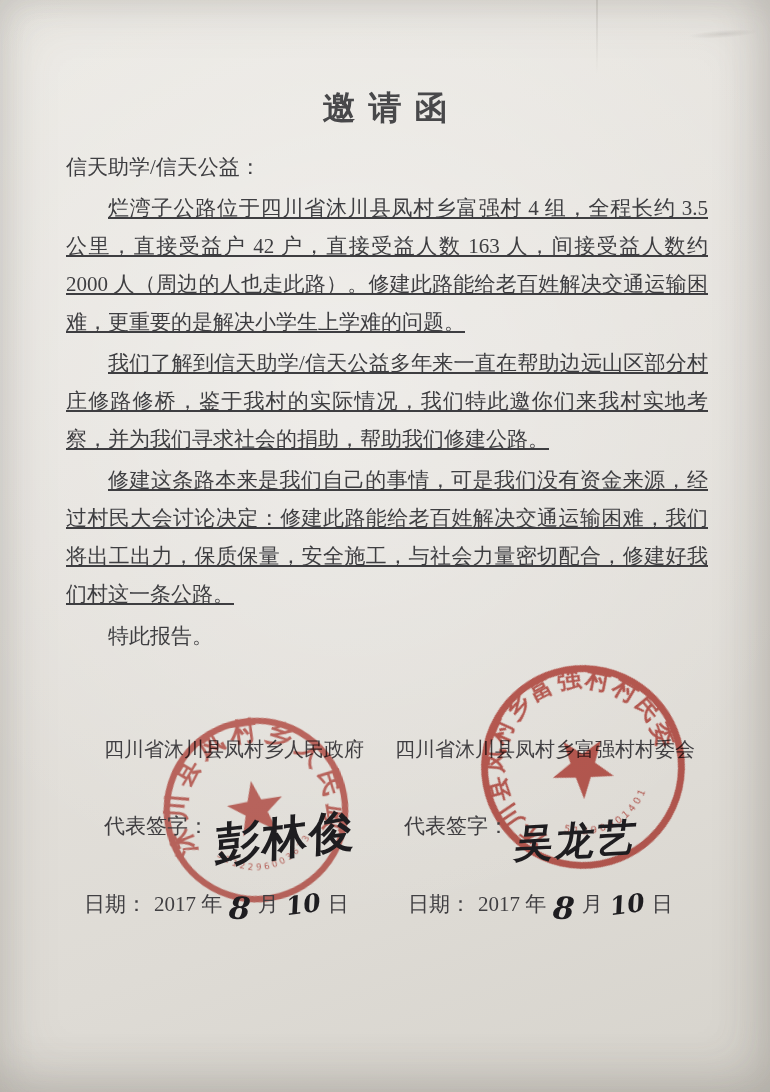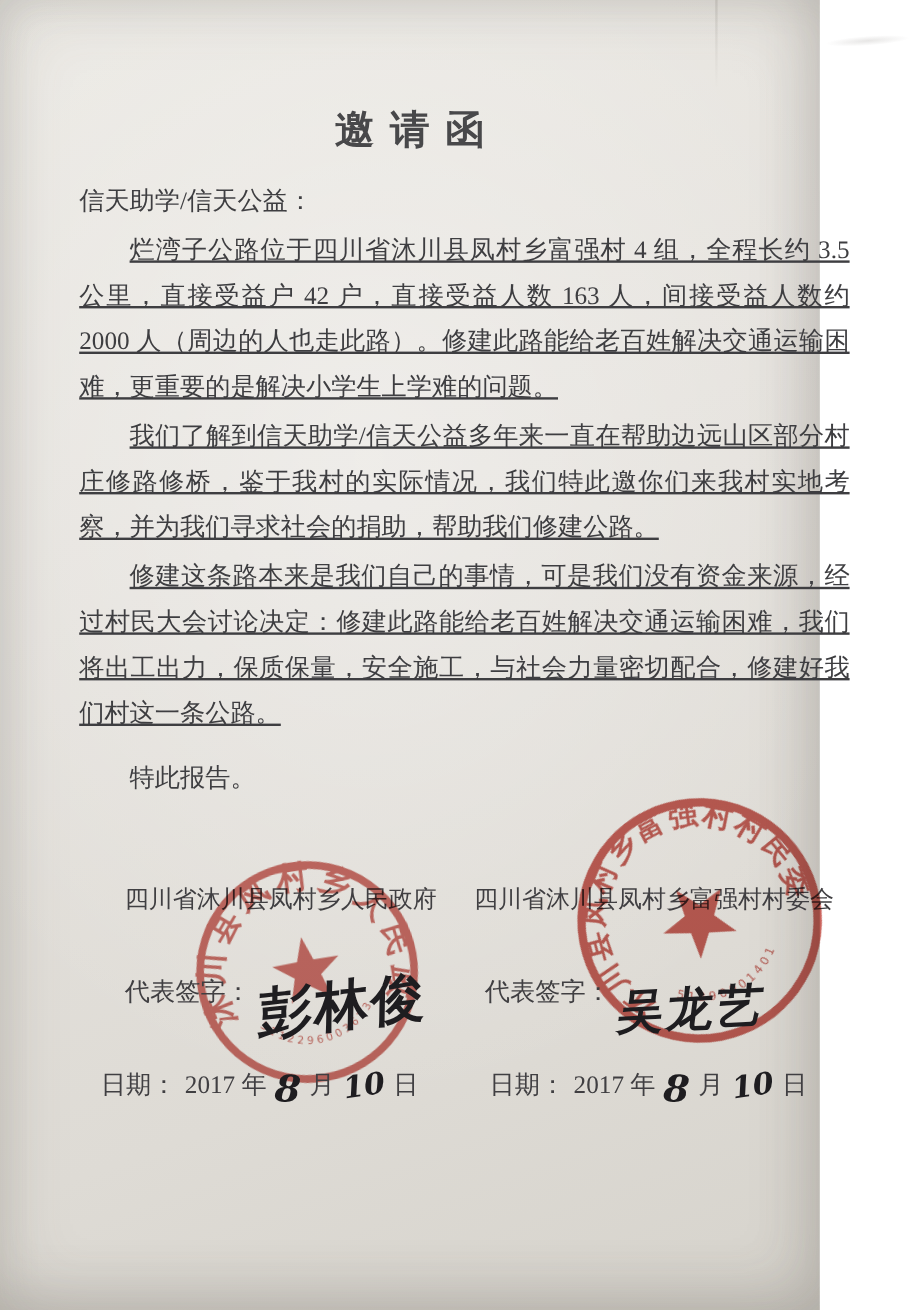--- a/index.html
+++ b/index.html
@@ -4,21 +4,21 @@
 <style>
   * { margin: 0; padding: 0; box-sizing: border-box; }
   html, body { width: 770px; height: 1092px; }
   body {
     font-family: "Liberation Serif", "DejaVu Serif", serif;
     overflow: hidden;
   }
   
   .photo {
     position: relative;
-    width: 683px; height: 1092px;
+    width: 770px; height: 1092px;
     background:
       radial-gradient(120% 90% at 45% 35%, rgba(255,255,255,0.35) 0%, rgba(255,255,255,0) 55%),
       linear-gradient(160deg, #eceae5 0%, #e5e2dd 40%, #dedbd5 75%, #d6d3cc 100%);
     box-shadow:
       inset 0 0 60px rgba(90,85,75,0.18),
       inset -14px -18px 40px rgba(90,85,75,0.14),
       inset 10px 6px 30px rgba(120,115,105,0.06);
   }
   .crease {
     position: absolute; left: 596px; top: 0; width: 2px; height: 74px;
@@ -36,21 +36,21 @@
     letter-spacing: 13px; text-indent: 13px; color: #48484a;
   }
   .content {
     position: absolute; left: 66px; top: 148px; width: 642px;
     font-size: 21px; line-height: 38px; color: #3e3e41;
     text-align: justify;
   }
   .indent { text-indent: 2em; }
   .indent-sm { text-indent: 1.4em; }
   .para { margin-top: 3px; text-decoration: underline; }
-  .closing { margin-top: 16px; }
+  .closing { margin-top: 4px; }
   .orgs-row {
     position: absolute; left: 104px; top: 736px; width: 640px;
     display: flex; gap: 31px; font-size: 20px; color: #403f42;
     white-space: nowrap; z-index: 2; align-items: center;
   }
   
   .sign-row {
     position: absolute; display: flex; 
     font-size: 21px; color: #403f42; z-index: 6; white-space: nowrap;
   }

